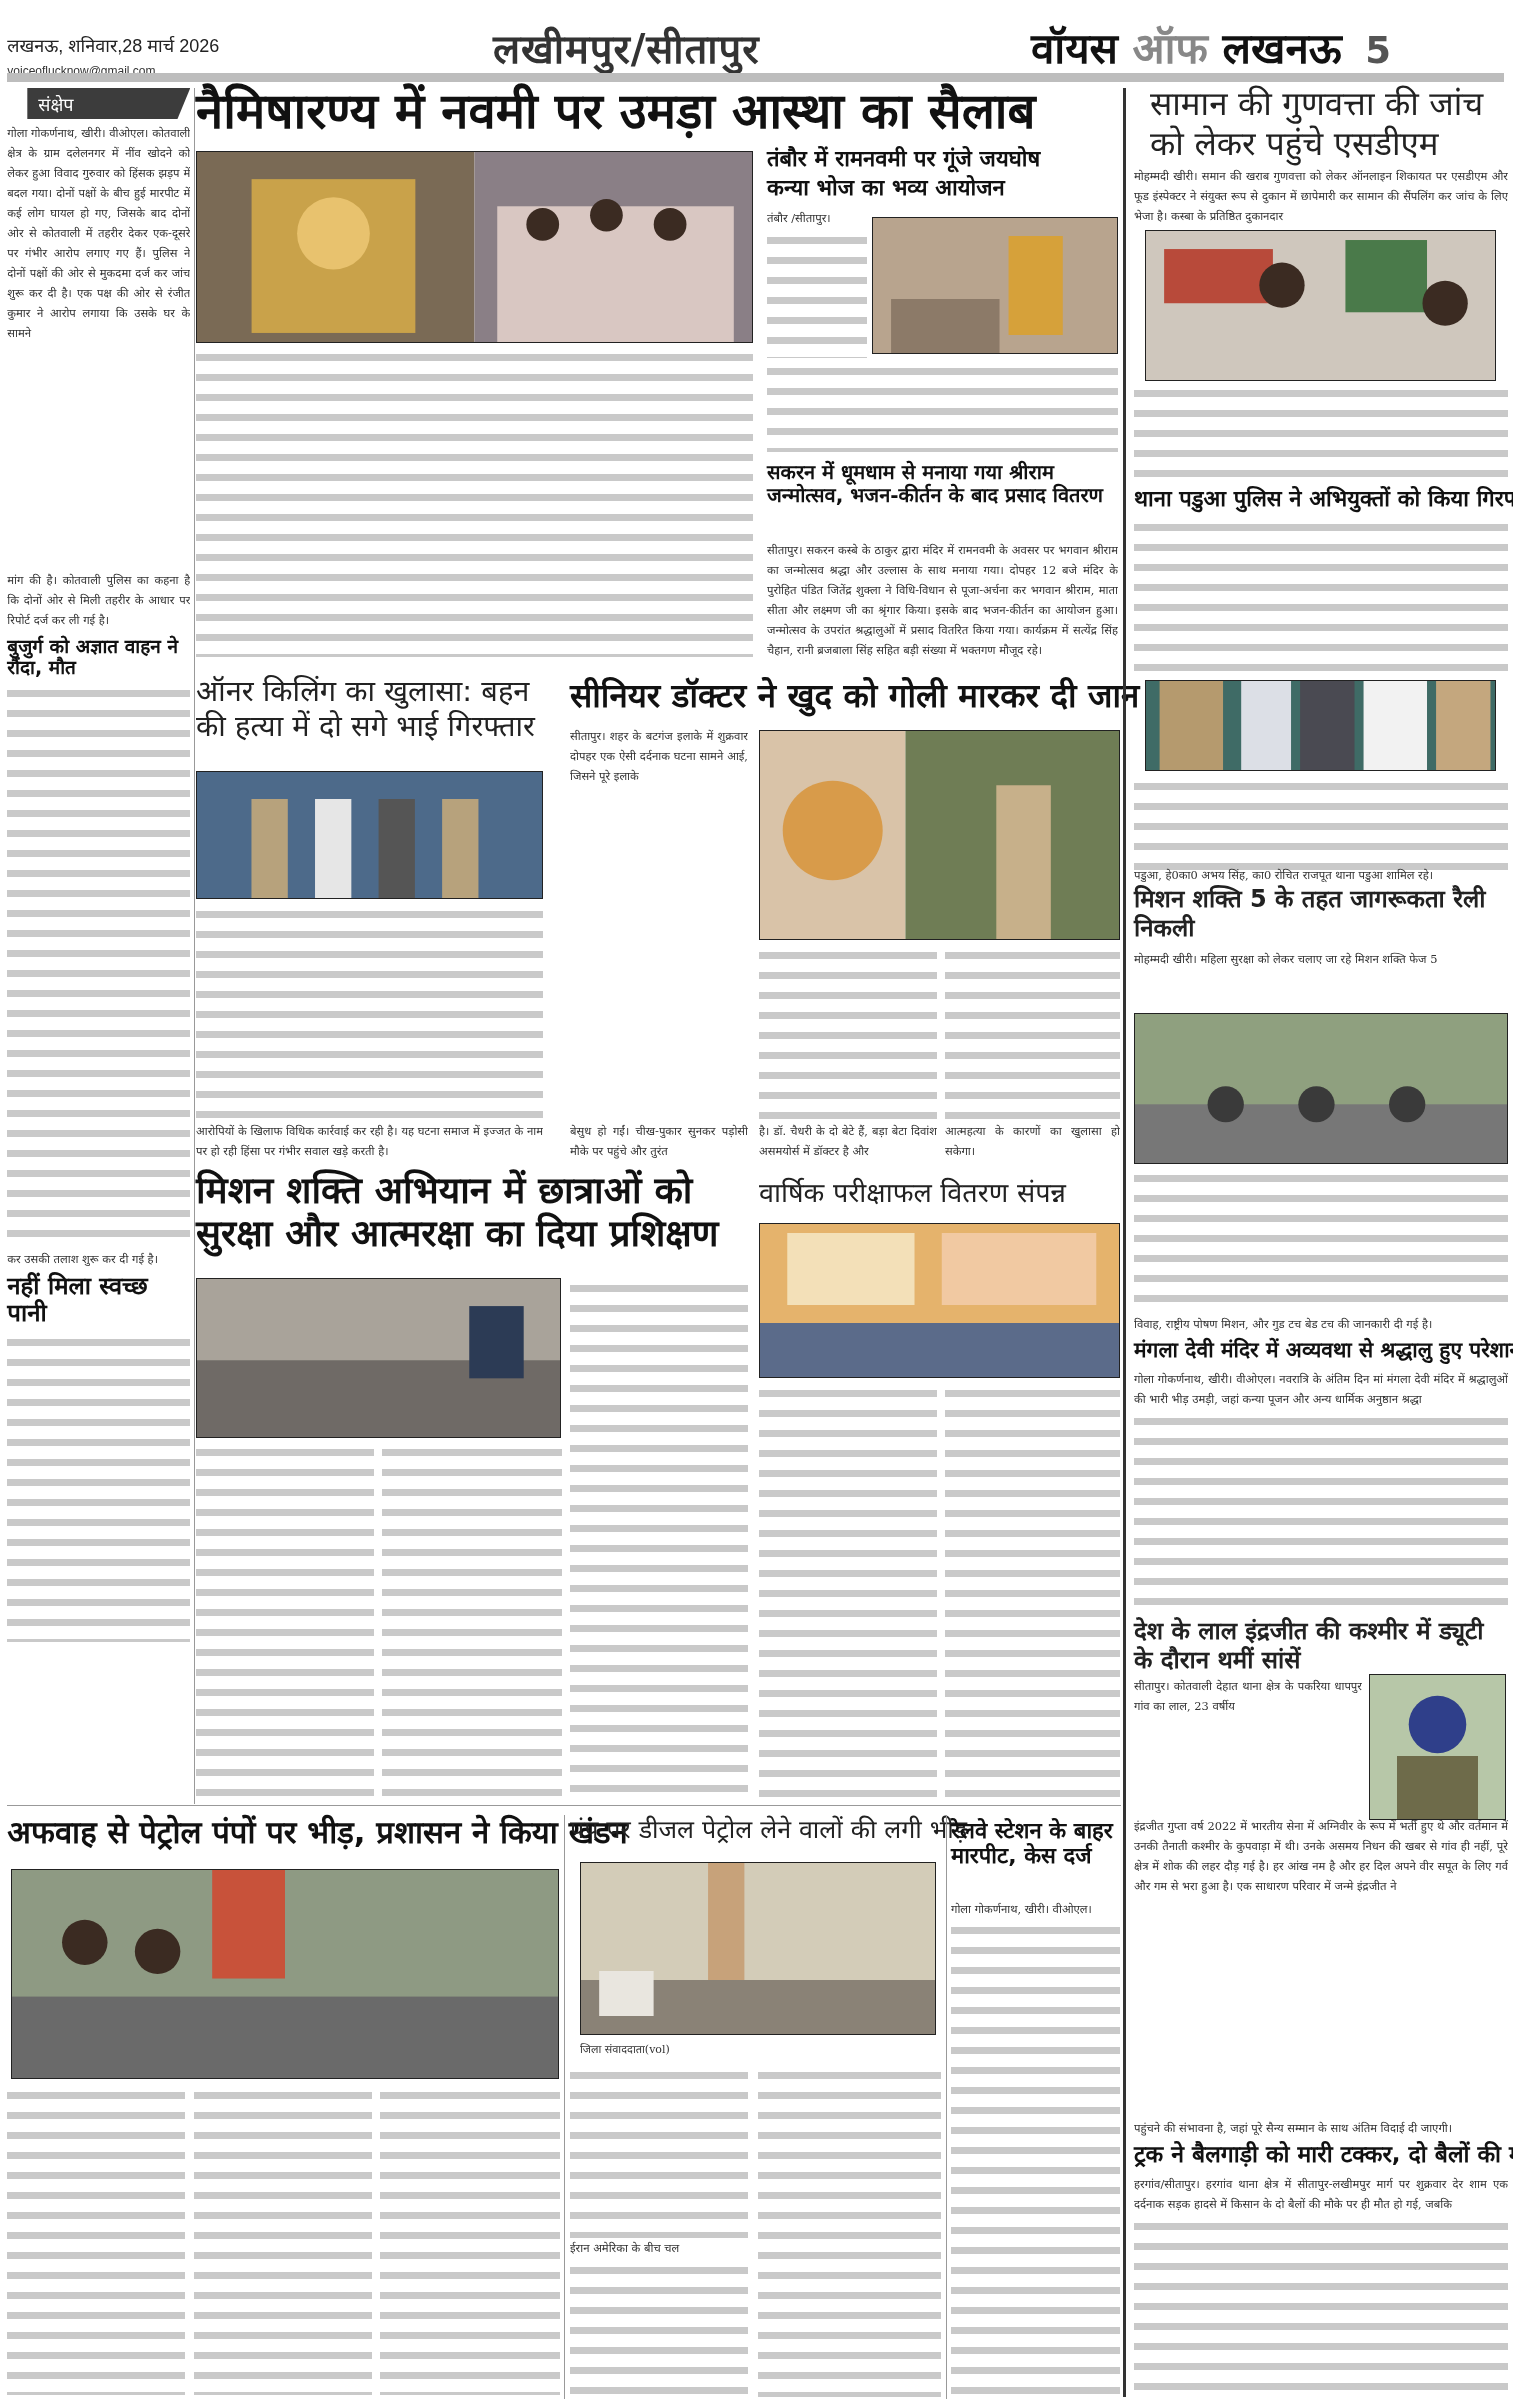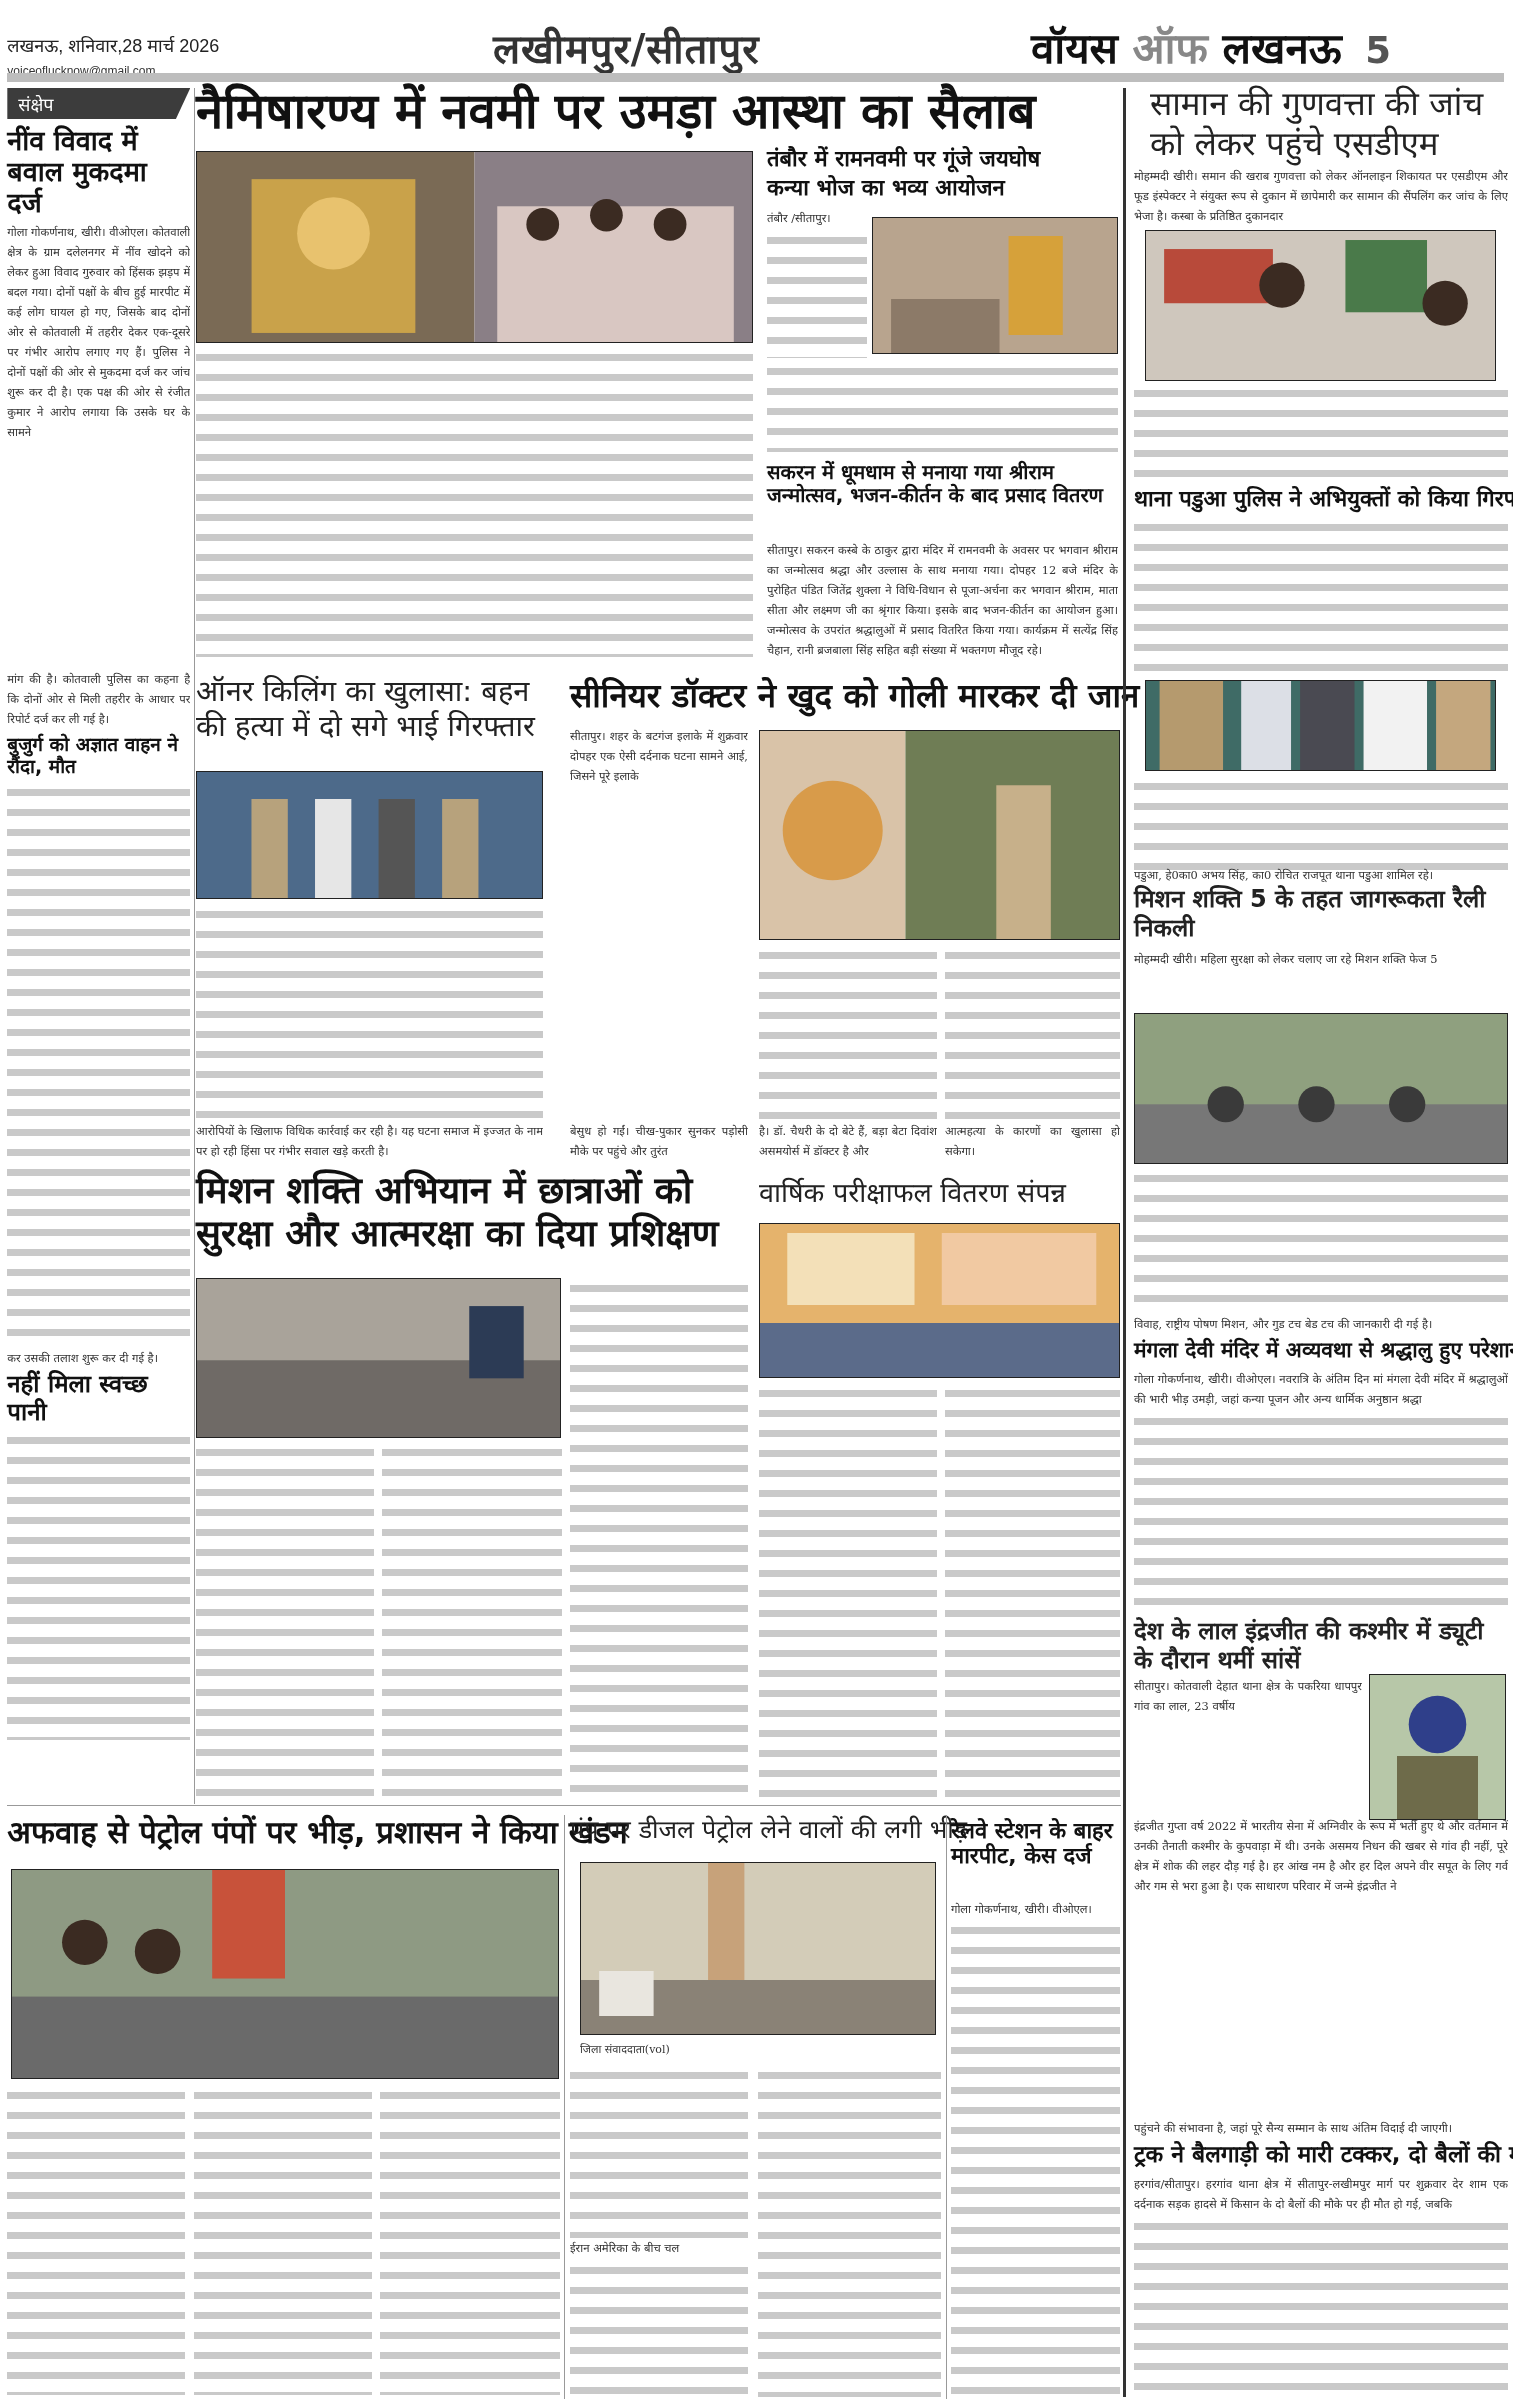--- a/index.html
+++ b/index.html
@@ -12,42 +12,41 @@
   .brand .gray { color: #888; }
   .brand .pg { color: #555; font-size: 37px; margin-left: 9px; }
   .rule { height: 9px; background: #bdbdbd; }
   .vline { width: 2.7px; background: #333; }
   .hl { font-weight: bold; color: #111; line-height: 1.15; }
   .hl-thin { font-weight: normal; color: #222; line-height: 1.2; }
   .body { font-family: "DejaVu Serif", serif; font-size: 11.4px; line-height: 20px; color: #333; text-align: justify; overflow: hidden; }
   .filler { display: block; height: 100%; background: repeating-linear-gradient(#fff 0, #fff 7.3px, #c9c9c9 7.3px, #c9c9c9 13.7px, #fff 13.7px, #fff 20px); }
   .photo { border: 1.8px solid #222; overflow: hidden; }
   .ph { width: 100%; height: 100%; }
-  .tag { background: #3c3c3c; color: #fff; font-size: 18px; padding: 3.7px 11px; clip-path: polygon(0 0, 100% 0, 92% 100%, 0 100%); }
+  .tag { background: #3c3c3c; color: #fff; font-size: 18px; padding: 3.7px 11px; clip-path: polygon(0 0, 100% 0, 92% 100%, 0 100%); margin-left: 20px; }
   .caption { font-family: "DejaVu Serif", serif; font-size: 11px; color: #333; }
 </style>
 </head>
 <body>
 
 <div class="abs masthead-left" style="left:7.3px;top:33px;">
   <div class="date">लखनऊ, शनिवार,28 मार्च 2026</div>
   <div class="email">voiceoflucknow@gmail.com</div>
 </div>
 <div class="abs section-title" style="left:493px;top:20px;">लखीमपुर/सीतापुर</div>
 <div class="abs brand" style="left:1031px;top:18px;">
   <span>वॉयस</span>
   <span class="gray">ऑफ</span>
   <span>लखनऊ</span>
   <span class="pg">5</span>
 </div>
 <div class="abs rule" style="left:7.3px;top:73px;width:1497px;"></div>
 
 <div class="abs" style="left:7.3px;top:88px;width:183px;">
   <div class="tag">संक्षेप</div>
-  <div class="hl" style="font-size:27px;margin-top:5.5px;">नींव विवाद में बवाल मुकदमा दर्ज</div>
   <div class="body" style="height:447px;margin-top:3.7px;">गोला गोकर्णनाथ, खीरी। वीओएल। कोतवाली क्षेत्र के ग्राम दलेलनगर में नींव खोदने को लेकर हुआ विवाद गुरुवार को हिंसक झड़प में बदल गया। दोनों पक्षों के बीच हुई मारपीट में कई लोग घायल हो गए, जिसके बाद दोनों ओर से कोतवाली में तहरीर देकर एक-दूसरे पर गंभीर आरोप लगाए गए हैं। पुलिस ने दोनों पक्षों की ओर से मुकदमा दर्ज कर जांच शुरू कर दी है। एक पक्ष की ओर से रंजीत कुमार ने आरोप लगाया कि उसके घर के सामने</div>
   <div class="body" style="height:60px;">मांग की है। कोतवाली पुलिस का कहना है कि दोनों ओर से मिली तहरीर के आधार पर रिपोर्ट दर्ज कर ली गई है।</div>
   <div class="hl" style="font-size:19px;margin-top:5.5px;">बुजुर्ग को अज्ञात वाहन ने रौंदा, मौत</div>
   <div class="body" style="height:566px;margin-top:3.7px;">
       <span class="filler"></span>
     </div>
   <div class="body" style="height:20px;">कर उसकी तलाश शुरू कर दी गई है।</div>
   <div class="hl" style="font-size:24px;margin-top:3.7px;">नहीं मिला स्वच्छ पानी</div>
   <div class="body" style="height:310px;margin-top:3.7px;">
       <span class="filler"></span>

